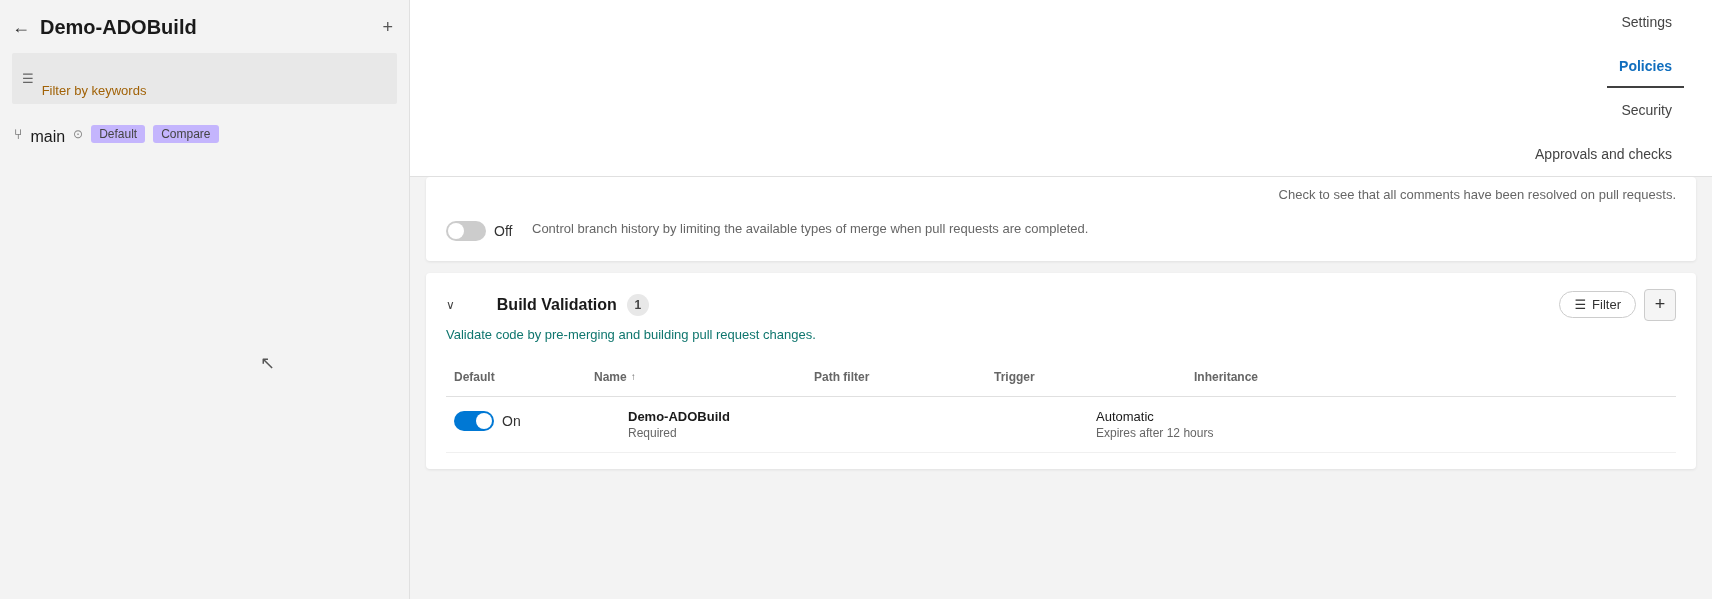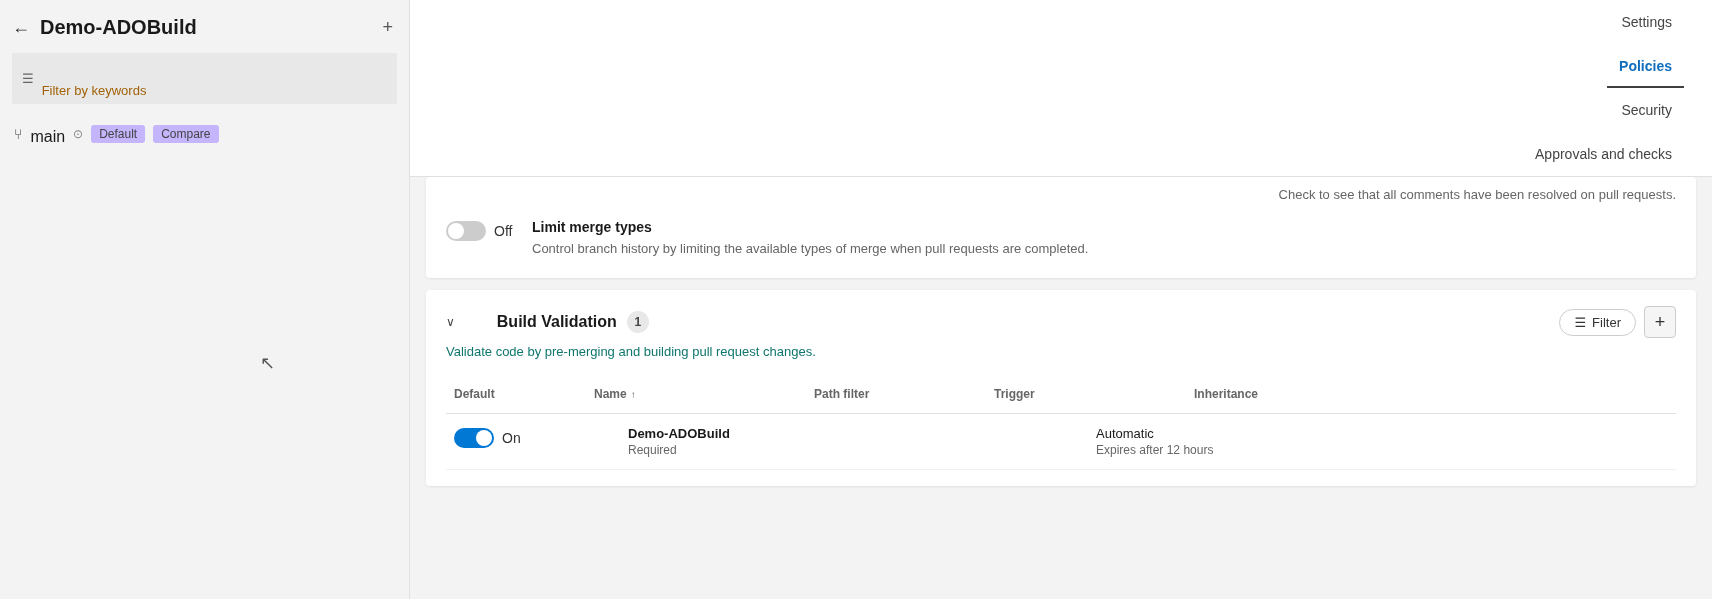--- a/index.html
+++ b/index.html
@@ -378,21 +378,20 @@
 on pull requests.</p>
 
       <div class="toggle-row">
         <div class="toggle-wrapper">
           <div class="toggle off">
             <div class="toggle-knob"></div>
           </div>
           <span class="toggle-label">Off</span>
         </div>
         <div class="policy-info">
-          <h3>Limit merge types</h3>
           <p>Control branch history by limiting the available
 types of merge when pull requests are completed.</p>
         </div>
       </div>
     </div>
 
     <div class="build-validation-card">
       <div class="section-header">
         <div class="section-title-row">
           <span class="chevron">∨</span>

